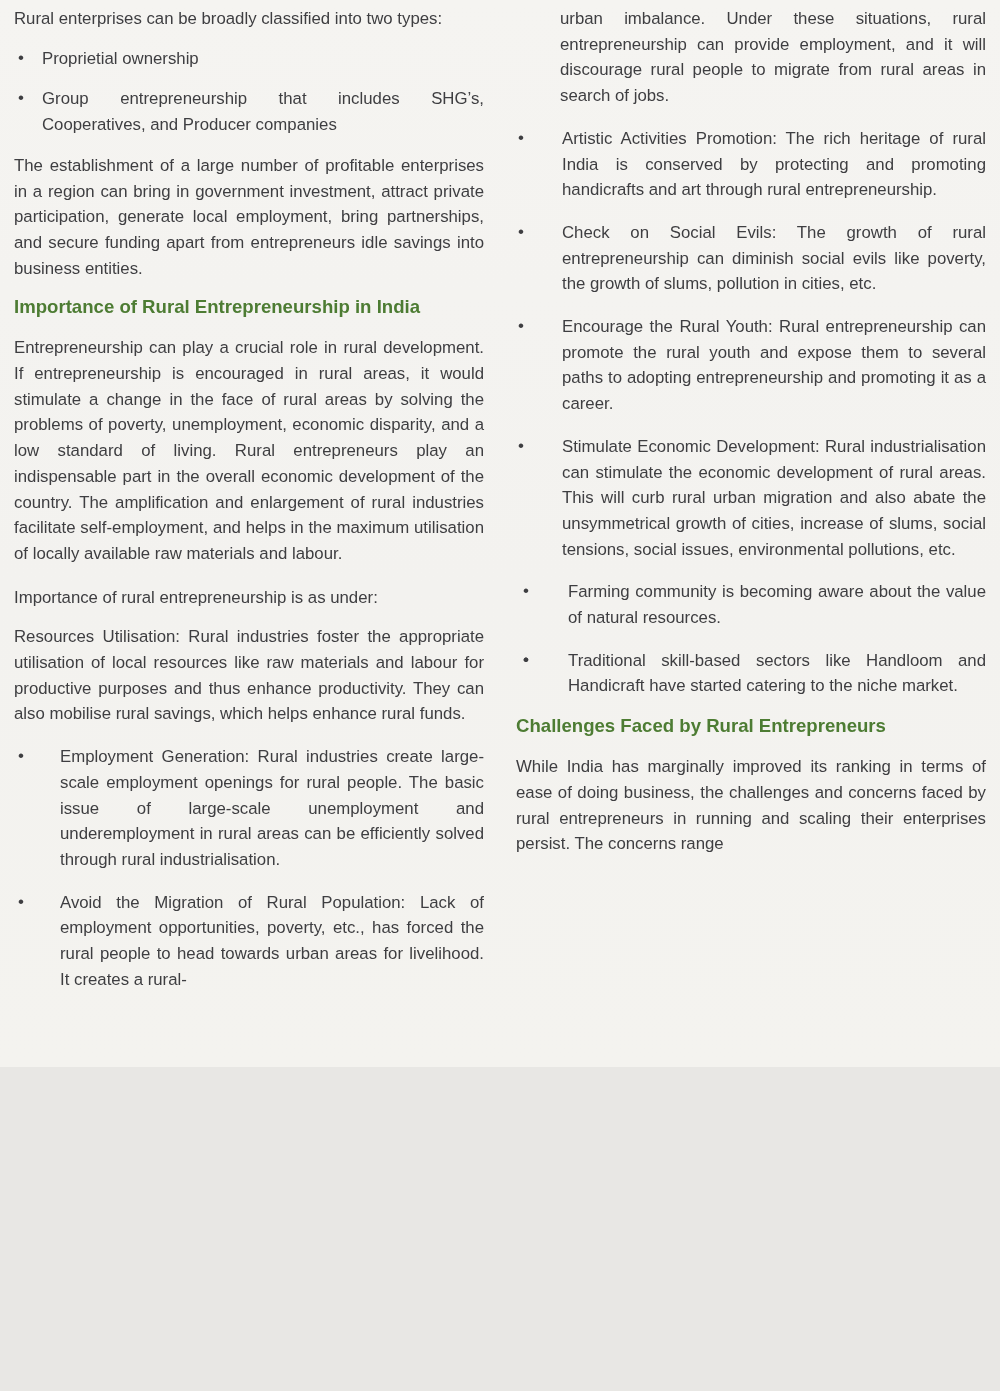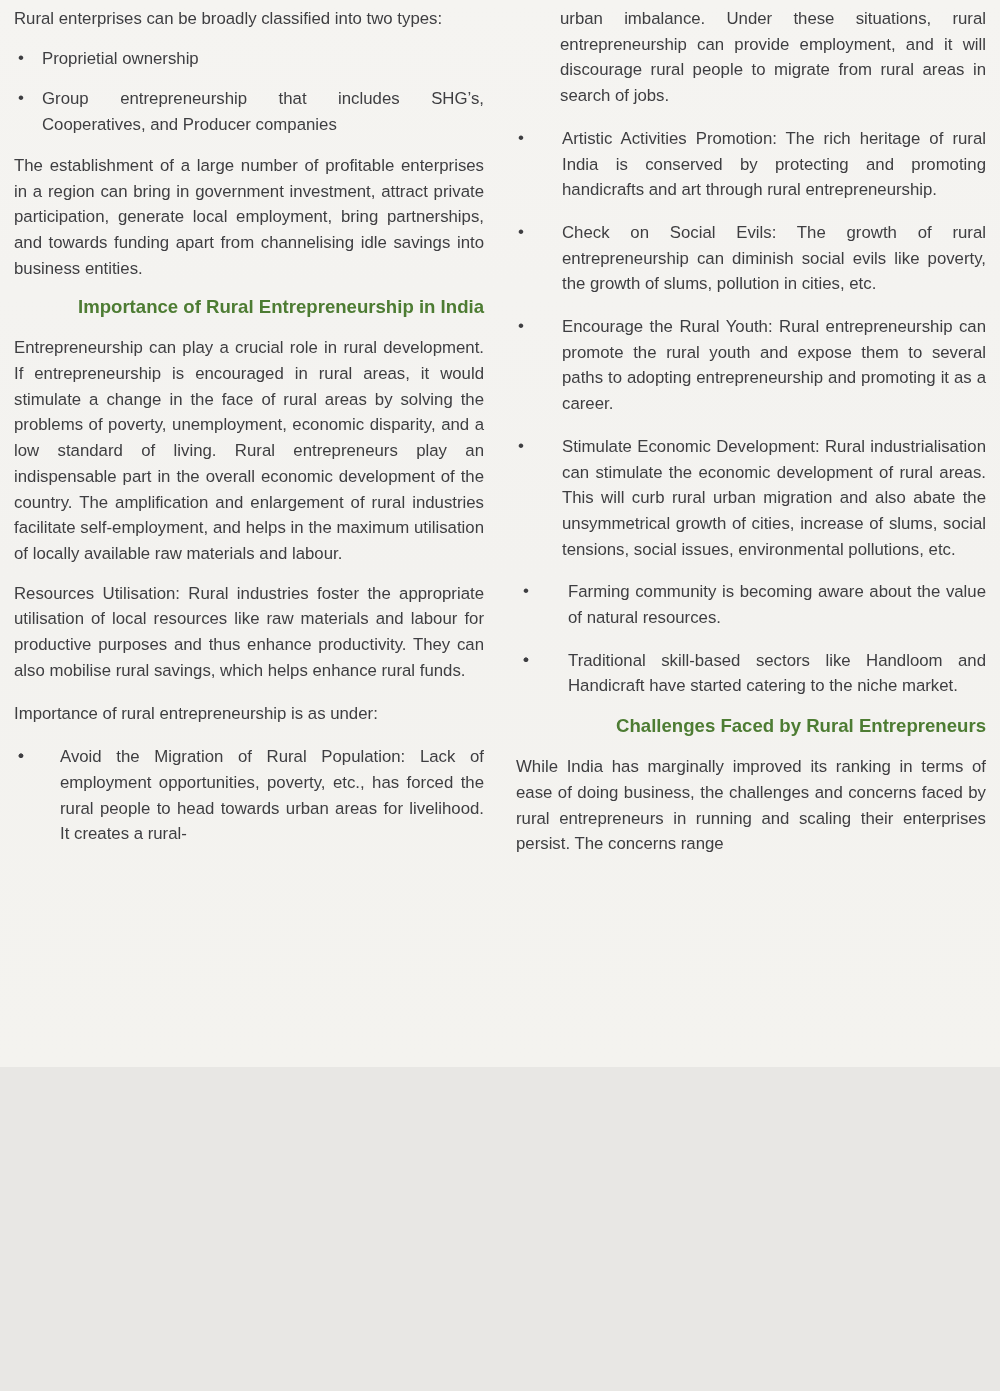--- a/index.html
+++ b/index.html
@@ -5,21 +5,21 @@
   html,body{margin:0;padding:0;background:#e8e7e4;}
   .page{
     position:relative;width:1000px;height:1067px;margin:0 auto;
     background:linear-gradient(180deg,#f5f4f1 0%,#f3f2ef 55%,#f4f3ef 100%);
     font-family:"Liberation Sans",sans-serif;color:#3e3e41;overflow:hidden;
   }
   .col{position:absolute;top:6px;width:470px;font-size:16.8px;line-height:25.7px;text-align:justify;}
   .col-left{left:14px;}
   .col-right{left:516px;}
   .col p{margin:0 0 14px 0;}
-  .h-green{font-weight:bold;font-size:18.6px;line-height:24px;margin:6px 0 16px 0;text-align:right;}
+  .h-green{font-weight:bold;font-size:18.6px;line-height:24px;margin:6px 0 16px 0;text-align:left;}
   .bitem{position:relative;margin:0 0 15px 0;text-align:justify;}
   .indent1{padding-left:28px;}
   .indent2{padding-left:46px;}
   .indent3{padding-left:52px;}
   .dot{position:absolute;left:4px;top:-1px;font-size:17px;}
   .col-right .dot{left:2px;}
   .col-right .indent3 .dot{left:7px;}
   .cont-para{padding-left:44px;}
 
   
@@ -53,32 +53,33 @@
 
     <div class="bitem indent1">
       <span class="dot">•</span>
       <span>Proprietial ownership</span>
     </div>
     <div class="bitem indent1">
       <span class="dot">•</span>
       <span>Group entrepreneurship that includes SHG’s, Cooperatives, and Producer companies</span>
     </div>
 
-    <p>The establishment of a large number of profitable enterprises in a region can bring in government investment, attract private participation, generate local employment, bring partnerships, and towards funding apart from channelising idle savings into business entities.</p>
+    <p>The establishment of a large number of profitable enterprises in a region can bring in government investment, attract private participation, generate local employment, bring partnerships, and secure funding apart from entrepreneurs idle savings into business entities.</p>
 
     <div class="h-green" style="color:#4d7c33">Importance of Rural Entrepreneurship in India</div>
 
     <p>Entrepreneurship can play a crucial role in rural development. If entrepreneurship is encouraged in rural areas, it would stimulate a change in the face of rural areas by solving the problems of poverty, unemployment, economic disparity, and a low standard of living. Rural entrepreneurs play an indispensable part in the overall economic development of the country. The amplification and enlargement of rural industries facilitate self-employment, and helps in the maximum utilisation of locally available raw materials and labour.</p>
 
+    <p style="margin-top:18px">Importance of rural entrepreneurship is as under:</p>
+
     <p>Resources Utilisation: Rural industries foster the appropriate utilisation of local resources like raw materials and labour for productive purposes and thus enhance productivity. They can also mobilise rural savings, which helps enhance rural funds.</p>
 
-    <p style="margin-top:18px">Importance of rural entrepreneurship is as under:</p>
-
-    <div class="bitem indent2" style="margin-top:17px">
-      <span class="dot">•</span>
+    <div class="bitem indent2" style="margin-top:17px">
+      <span class="dot">•</span>
+      <span>Employment Generation: Rural industries create large-scale employment openings for rural people. The basic issue of large-scale unemployment and underemployment in rural areas can be efficiently solved through rural industrialisation.</span>
     </div>
     <div class="bitem indent2" style="margin-top:17px">
       <span class="dot">•</span>
       <span>Avoid the Migration of Rural Population: Lack of employment opportunities, poverty, etc., has forced the rural people to head towards urban areas for livelihood.  It creates a rural-</span>
     </div>
   </div>
 
   <div class="col col-right">
     <p class="cont-para">urban imbalance. Under these situations, rural entrepreneurship can provide employment, and it will discourage rural people to migrate from rural areas in search of jobs.</p>
 

